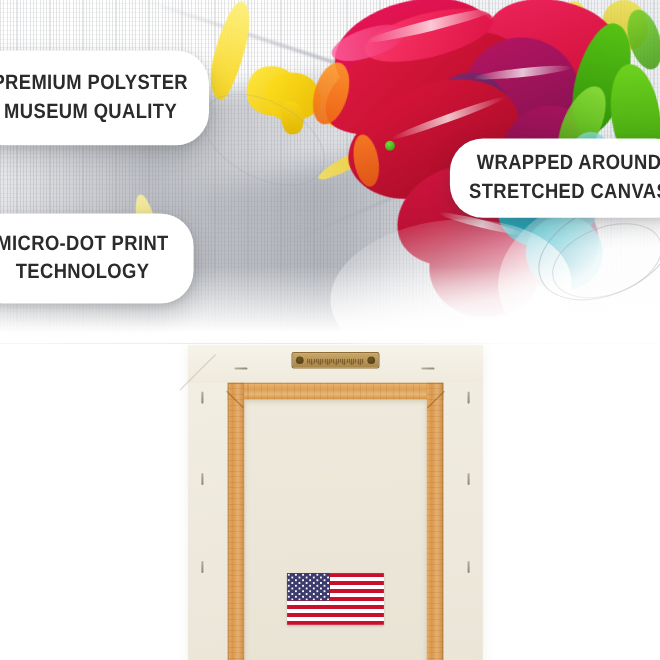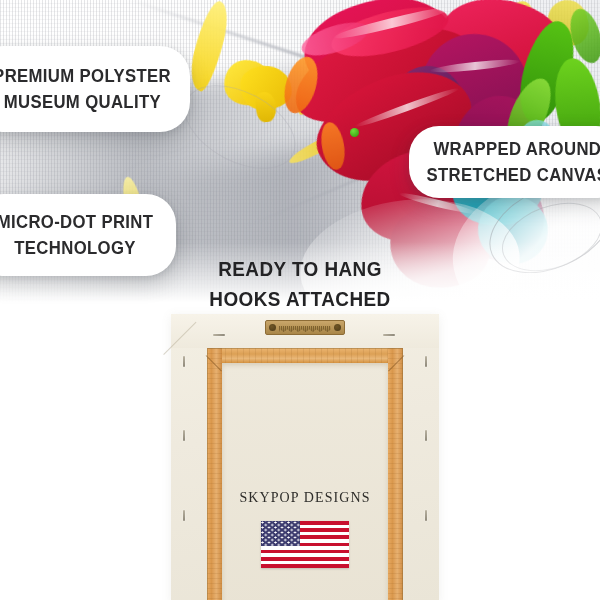--- a/index.html
+++ b/index.html
@@ -377,24 +377,20 @@
   <div class="badge" id="badge-2">
     <span>WRAPPED AROUND</span>
     <span>STRETCHED CANVAS</span>
   </div>
 
   <div class="badge" id="badge-3">
     <span>MICRO-DOT PRINT</span>
     <span>TECHNOLOGY</span>
   </div>
 
-  <div class="headline">
-    <span>READY TO HANG</span>
-    <span>HOOKS ATTACHED</span>
-  </div>
 
   <div class="canvas-back">
     <div class="cb-bevel"></div>
     <div class="cb-corner-line"></div>
 
     <div class="hanger">
       <div class="hanger-hole"></div>
       <div class="hanger-teeth"></div>
       <div class="hanger-hole"></div>
     </div>
@@ -413,21 +409,20 @@
     <div class="wood-frame">
       <div class="frame-inner-shadow"></div>
       <div class="wood wood-h wood-top"></div>
       <div class="wood wood-left"></div>
       <div class="wood wood-right"></div>
       <div class="mitre mitre-l"></div>
       <div class="mitre mitre-r"></div>
       <div class="frame-outline"></div>
     </div>
 
-    <div class="brand">SKYPOP DESIGNS</div>
 
     <div class="flag">
       <div class="flag-canton">
         <div class="flag-stars"></div>
       </div>
     </div>
   </div>
 
 </div>
 

